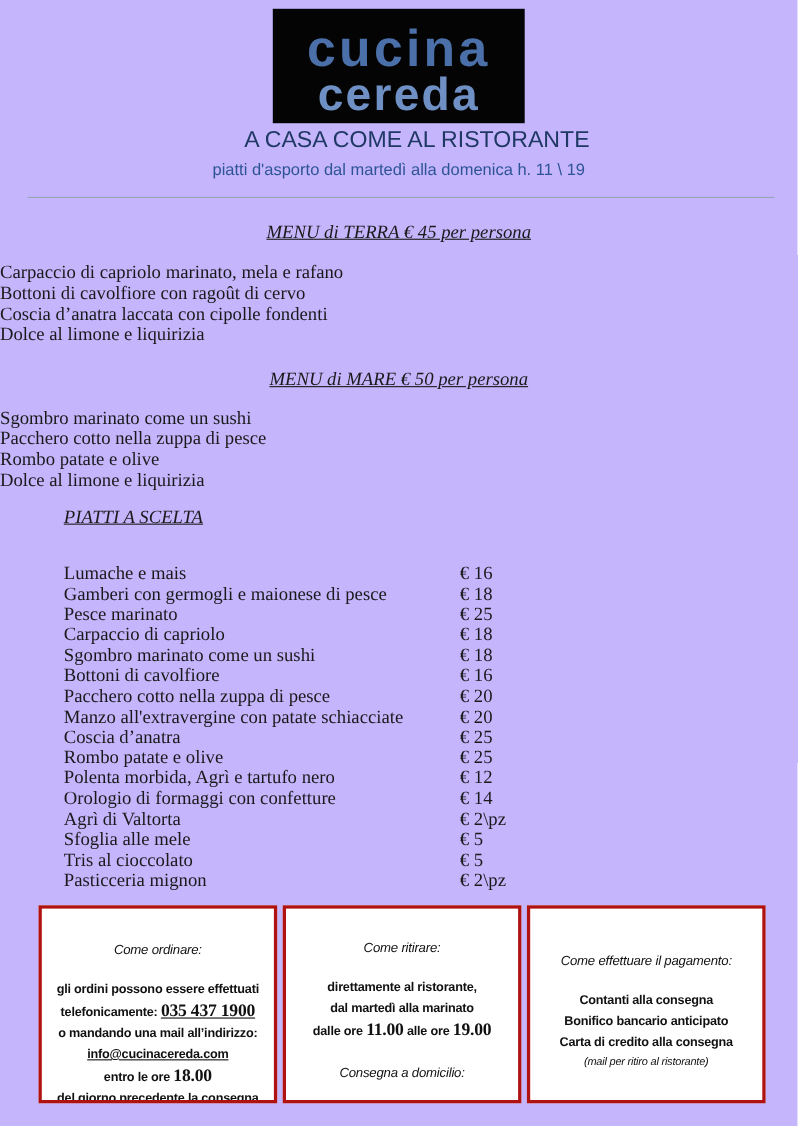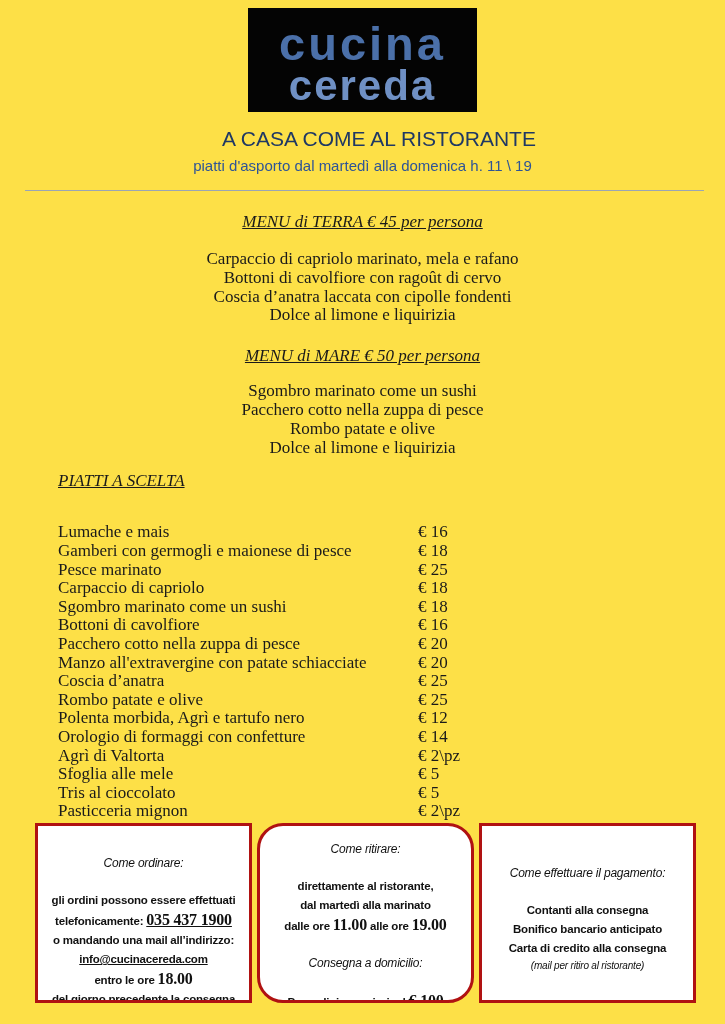--- a/index.html
+++ b/index.html
@@ -2,21 +2,21 @@
 <html><head>
 <meta charset="utf-8">
 <style>
   * { margin: 0; padding: 0; box-sizing: border-box; }
   html, body { background: #ffffff; }
   .page {
     position: relative;
     width: 725px;
     height: 1024px;
     margin: 0 auto;
-    background: #fde047;
+    background: #c4b5fd;
     overflow: hidden;
     font-family: "Liberation Serif", serif;
     color: #1a1a1a;
   }
 
   
   .logo {
     width: 229px;
     height: 104px;
     margin: 8px auto 2px auto;
@@ -41,21 +41,21 @@
     font-weight: 700;
     letter-spacing: 2px;
     margin-top: -2px;
   }
   .title {
     font-family: "Liberation Sans", sans-serif;
     color: #1F3864;
     font-size: 21px;
     line-height: 26px;
     text-align: center;
-    margin-top: 14px;
+    margin-top: 3px;
     padding-left: 33px;
   }
   .subtitle {
     font-family: "Liberation Sans", sans-serif;
     color: #2E5496;
     font-size: 15px;
     line-height: 27px;
     text-align: center;
   }
   .rule {
@@ -71,21 +71,20 @@
     text-decoration: underline;
     text-align: center;
     line-height: 19px;
     margin-top: 21px;
   }
   .menu-items { margin-top: 19px; }
   .menu-items.mare { margin-top: 17px; }
   .menu-line {
     font-size: 17px;
     line-height: 18.8px;
-    text-align: center;
   }
 
   
   .alacarte-heading {
     font-size: 17px;
     font-style: italic;
     text-decoration: underline;
     text-align: left;
     line-height: 19px;
     margin: 14px 0 4px 58px;
@@ -130,21 +129,21 @@
     font-size: 12px;
     line-height: 19px;
   }
   .info-box .bx-line {
     font-weight: 700;
     line-height: 19px;
     white-space: nowrap;
   }
   .info-box .spacer { height: 18px; }
   .pad1 { padding-top: 28px; }
-  .pad2 { padding-top: 14px; border-radius: 26px; }
+  .pad2 { padding-top: 26px; }
   .pad3 { padding-top: 38px; }
   .num {
     font-weight: 700;
     font-family: "Liberation Serif", serif;
     font-size: 16px;
   }
   .linklike { text-decoration: underline; }
   .bx-note {
     font-style: italic;
     font-weight: 400;

